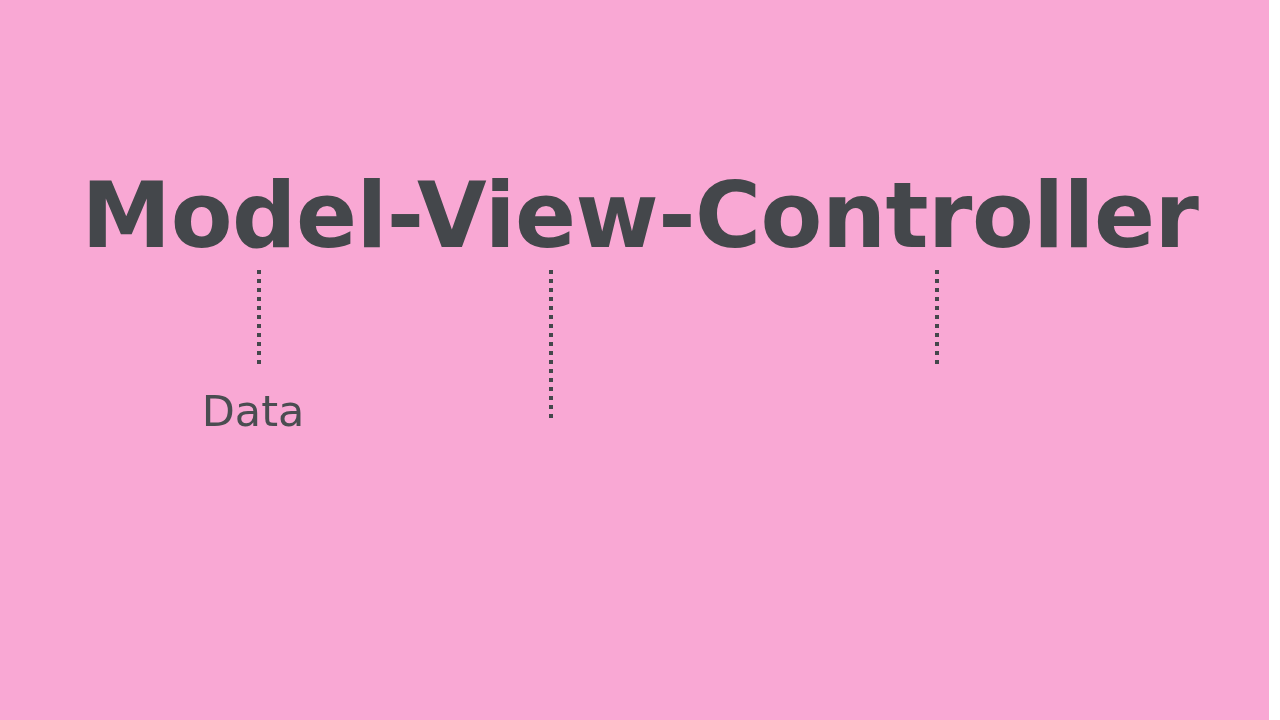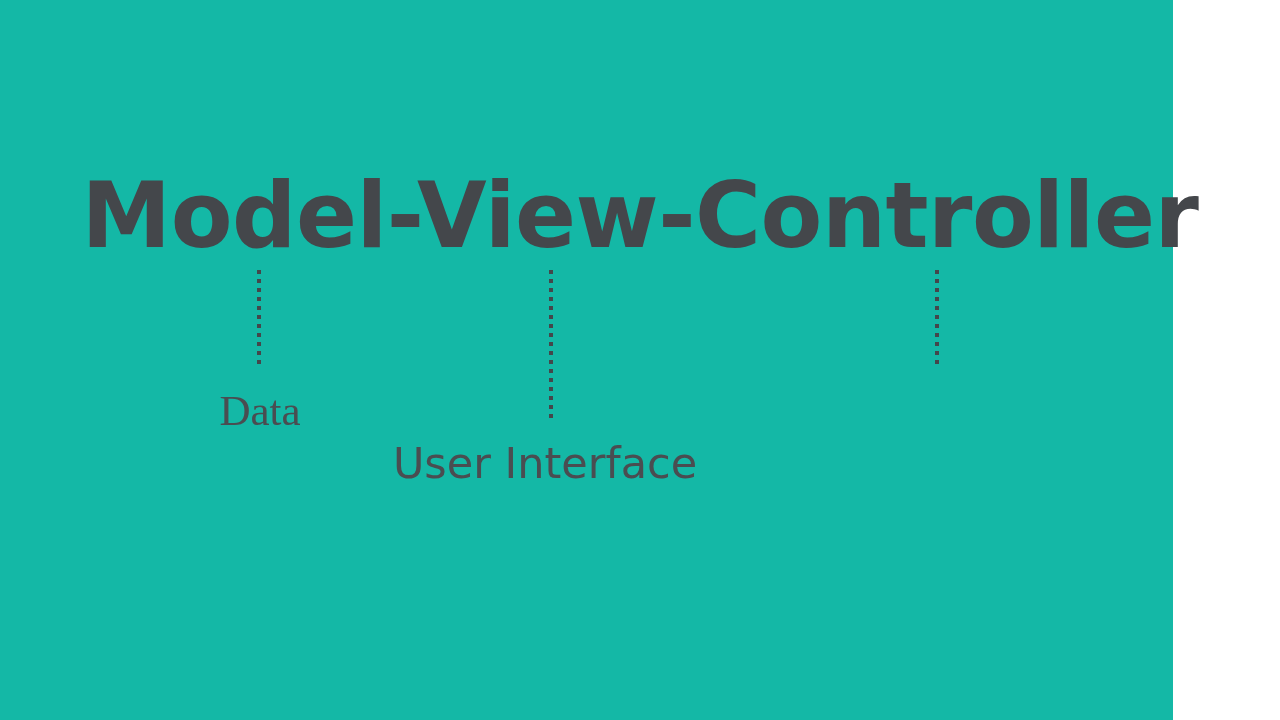--- a/index.html
+++ b/index.html
@@ -9,23 +9,23 @@
   body {
     width: 1280px;
     height: 720px;
     background: #ffffff;
     font-family: "DejaVu Sans", sans-serif;
     overflow: hidden;
   }
 
   #slide {
     position: relative;
-    width: 1173px;
+    width: 1269px;
     height: 720px;
-    background: #14b8a6;
+    background: #f9a8d4;
   }
 
   
   #title {
     position: absolute;
     left: 0;
     top: 168px;
     width: 1280px;
     text-align: center;
     font-family: "DejaVu Sans", sans-serif;
@@ -59,35 +59,34 @@
     position: absolute;
     font-family: "DejaVu Sans", sans-serif;
     font-weight: normal;
     font-size: 43px;
     line-height: 50px;
     color: #4a4d51;
     white-space: nowrap;
     text-align: center;
     transform: translateX(-50%);
   }
-  #label-data        { left: 260px; top: 386px; font-family: Liberation Serif, serif; }
+  #label-data        { left: 253px; top: 386px; }
   #label-ui          { left: 545px; top: 438px; }
   #label-coordinator { left: 926px; top: 386px; }
 </style>
 </head>
 <body>
 
 <div id="slide">
 
   <div id="title">Model-View-Controller</div>
 
   <div id="connector-model" class="connector"></div>
 
   <div id="connector-view" class="connector"></div>
 
   <div id="connector-controller" class="connector"></div>
 
   <div id="label-data" class="leaf-label">Data</div>
 
-  <div id="label-ui" class="leaf-label">User Interface</div>
 
 
 </div>
 
 </body></html>

